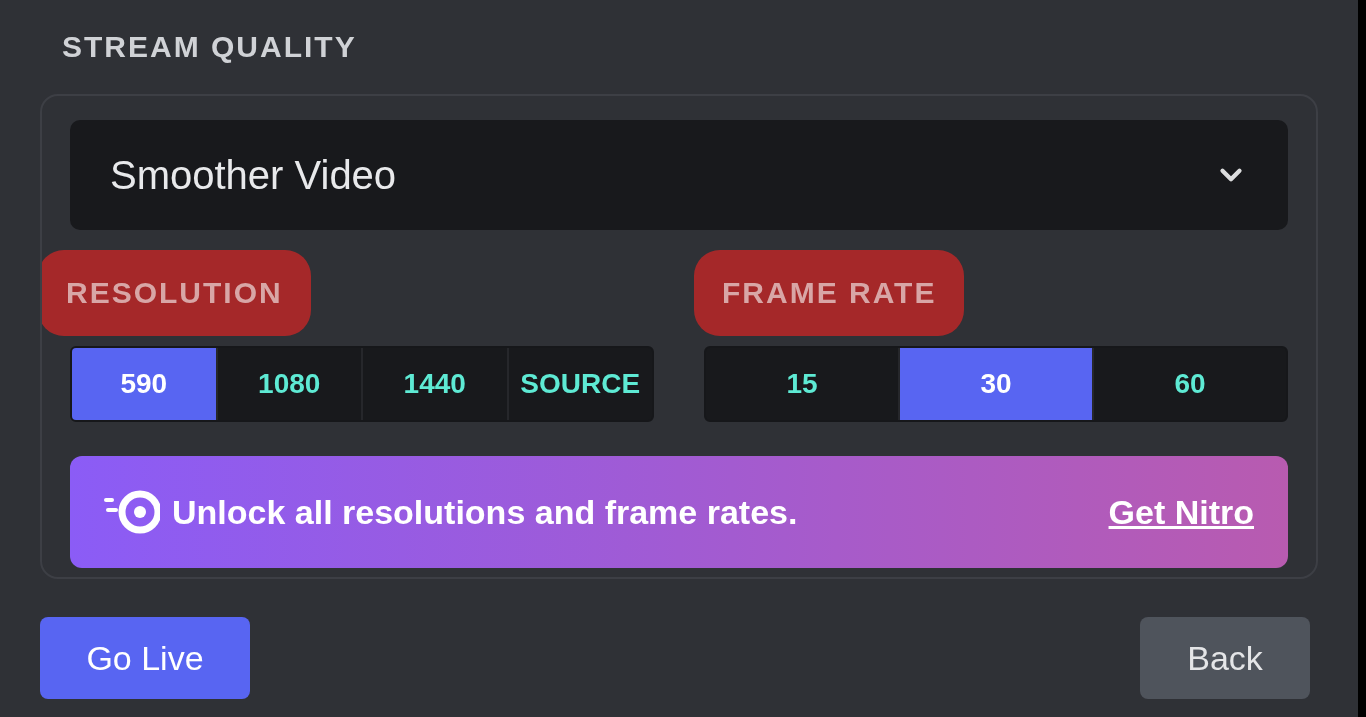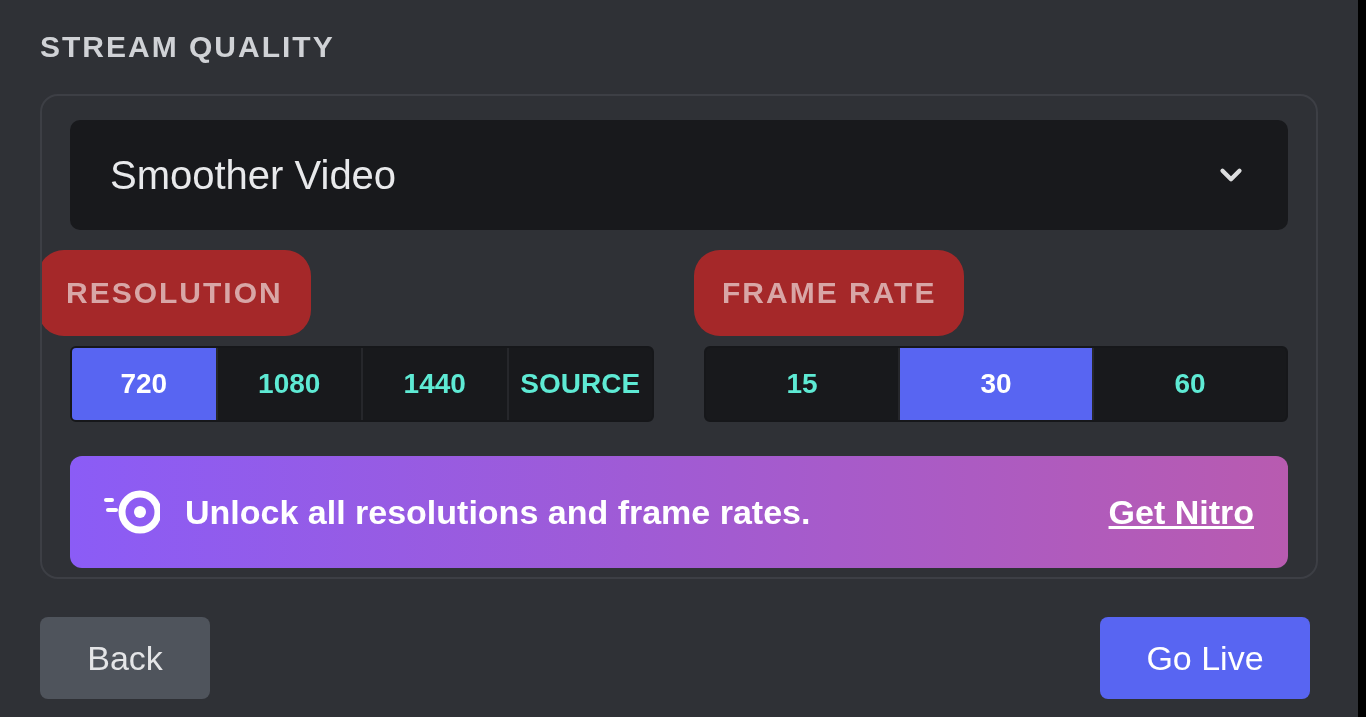--- a/index.html
+++ b/index.html
@@ -17,20 +17,21 @@
     padding: 30px 40px 0 40px;
     position: relative;
     border-right: 8px solid #000;
   }
   .section-title {
     color: #d0d2d6;
     font-size: 30px;
     font-weight: 700;
     letter-spacing: 2px;
     margin-bottom: 30px;
+    margin-left: 22px;
   }
   .quality-box {
     border: 2px solid #3d3f45;
     border-radius: 18px;
     padding: 24px 28px 24px 28px;
     background: #2f3136;
     height: 485px;
     overflow: hidden;
   }
   .preset-select {
@@ -105,21 +106,21 @@
     background: linear-gradient(90deg, #8b5cf6 0%, #a15bd3 50%, #b85bb0 100%);
     display: flex;
     align-items: center;
     justify-content: space-between;
     padding: 0 34px;
     color: #fff;
   }
   .nitro-left {
     display: flex;
     align-items: center;
-    gap: 25px;
+    gap: 12px;
   }
   .nitro-text {
     font-size: 34px;
     font-weight: 600;
   }
   .nitro-link {
     font-size: 34px;
     font-weight: 700;
     text-decoration: underline;
     cursor: pointer;
@@ -174,21 +175,21 @@
       <svg class="chevron" viewBox="0 0 24 24" fill="none" stroke="currentColor" stroke-width="3" stroke-linecap="round" stroke-linejoin="round">
           <polyline points="6 9 12 15 18 9"></polyline>
         </svg>
     </div>
 
     <div class="controls-row">
 
       <div class="control-group">
         <div class="pill">RESOLUTION</div>
         <div class="seg">
-          <div class="seg-btn active">720</div>
+          <div class="seg-btn active">590</div>
           <div class="seg-btn">1080</div>
           <div class="seg-btn">1440</div>
           <div class="seg-btn">SOURCE</div>
         </div>
       </div>
 
       <div class="control-group">
         <div class="pill fr">FRAME RATE</div>
         <div class="seg">
           <div class="seg-btn">15</div>
@@ -208,17 +209,17 @@
           <circle cx="36" cy="22" r="6" fill="#ffffff"></circle>
         </svg>
         <div class="nitro-text">Unlock all resolutions and frame rates.</div>
       </div>
       <div class="nitro-link">Get Nitro</div>
     </div>
 
   </div>
 
   <div class="footer">
+    <div class="btn btn-primary">Go Live</div>
     <div class="btn btn-back">Back</div>
-    <div class="btn btn-primary">Go Live</div>
   </div>
 
 </div>
 
 </body></html>

